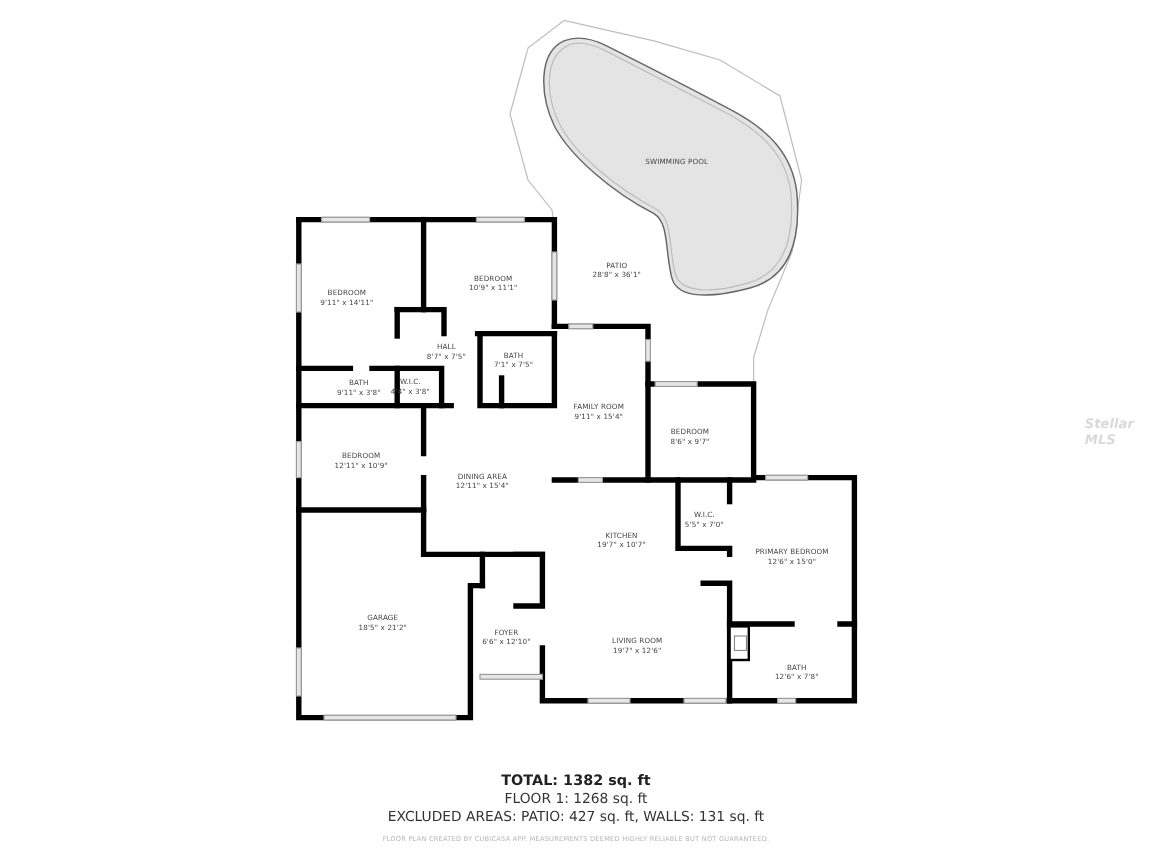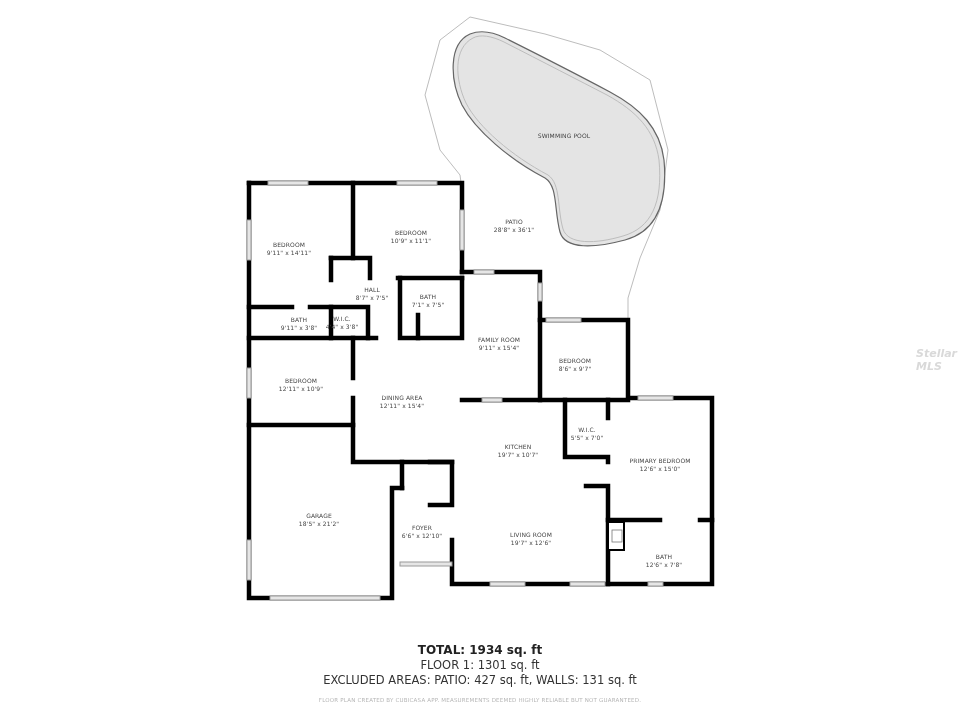--- a/index.html
+++ b/index.html
@@ -12,21 +12,21 @@
     position: absolute; transform: translate(-50%, -50%);
     text-align: center; font-size: 6px; line-height: 8px; color: #444;
     letter-spacing: 0.1px; white-space: nowrap;
   }
   .room-label .dim { display: block; }
   .summary { position: absolute; left: 0; width: 960px; text-align: center; color: #222; font-family: "DejaVu Sans", sans-serif; }
   .summary.total { top: 643px; font-size: 12px; font-weight: bold; }
   .summary.floor { top: 658px; font-size: 11.5px; color: #333; }
   .summary.excluded { top: 673px; font-size: 11.5px; color: #333; text-align: center; }
   .summary.disclaimer { top: 697px; font-size: 5.5px; color: #b5b5b5; letter-spacing: 0.2px; }
-  .watermark { position: absolute; left: 904px; top: 347px; font-size: 11px; color: #d9d9d9; font-style: italic; font-weight: bold; margin-left: 12px; }
+  .watermark { position: absolute; left: 904px; top: 347px; font-size: 11px; color: #d9d9d9; font-style: italic; font-weight: bold; }
 </style>
 </head>
 <body>
 
 <svg id="plan" viewBox="0 0 960 720" xmlns="http://www.w3.org/2000/svg">
 
   <path class="thin" d="M 470,17 L 440,40 L 425,95 L 440,150 L 460,175 L 462,190 L 462,272 L 540,272 L 540,320 L 628,320 L 628,298 L 640,258 L 660,210 L 668,150 L 650,80 L 600,50 L 545,34 Z"></path>
 
   <path fill="#e4e4e4" stroke="#666" stroke-width="1.2" d="M 470,34 C 448,44 450,80 462,105 C 475,130 510,160 545,178 C 558,186 554,210 560,232 C 565,250 595,248 625,240 C 655,232 668,205 664,160 C 660,128 640,108 610,92 C 580,76 545,58 505,38 C 493,32 480,30 470,34 Z"></path>
   <path class="thin" stroke="#999" d="M 473,38 C 453,48 455,80 466,103 C 478,127 512,156 548,175 C 561,184 557,208 563,229 C 568,245 596,244 623,236 C 651,228 663,203 659,160 C 655,130 636,111 607,95 C 578,80 543,62 504,42 C 492,36 480,34 473,38 Z"></path>
@@ -97,17 +97,17 @@
     <div class="room-label" style="left: 402px; top: 402px;"><span>DINING AREA</span><span class="dim">12'11" x 15'4"</span></div>
     <div class="room-label" style="left: 587px; top: 434px;"><span>W.I.C.</span><span class="dim">5'5" x 7'0"</span></div>
     <div class="room-label" style="left: 518px; top: 451px;"><span>KITCHEN</span><span class="dim">19'7" x 10'7"</span></div>
     <div class="room-label" style="left: 660px; top: 465px;"><span>PRIMARY BEDROOM</span><span class="dim">12'6" x 15'0"</span></div>
     <div class="room-label" style="left: 319px; top: 520px;"><span>GARAGE</span><span class="dim">18'5" x 21'2"</span></div>
     <div class="room-label" style="left: 422px; top: 532px;"><span>FOYER</span><span class="dim">6'6" x 12'10"</span></div>
     <div class="room-label" style="left: 531px; top: 539px;"><span>LIVING ROOM</span><span class="dim">19'7" x 12'6"</span></div>
     <div class="room-label" style="left: 664px; top: 561px;"><span>BATH</span><span class="dim">12'6" x 7'8"</span></div>
   </div>
 
-<div class="summary total">TOTAL: 1934 sq. ft</div>
-<div class="summary floor">FLOOR 1: 1301 sq. ft</div>
+<div class="summary total">TOTAL: 1382 sq. ft</div>
+<div class="summary floor">FLOOR 1: 1268 sq. ft</div>
 <div class="summary excluded">EXCLUDED AREAS: PATIO: 427 sq. ft, WALLS: 131 sq. ft</div>
 <div class="summary disclaimer">FLOOR PLAN CREATED BY CUBICASA APP. MEASUREMENTS DEEMED HIGHLY RELIABLE BUT NOT GUARANTEED.</div>
 <div class="watermark">Stellar MLS</div>
 
 </body></html>

